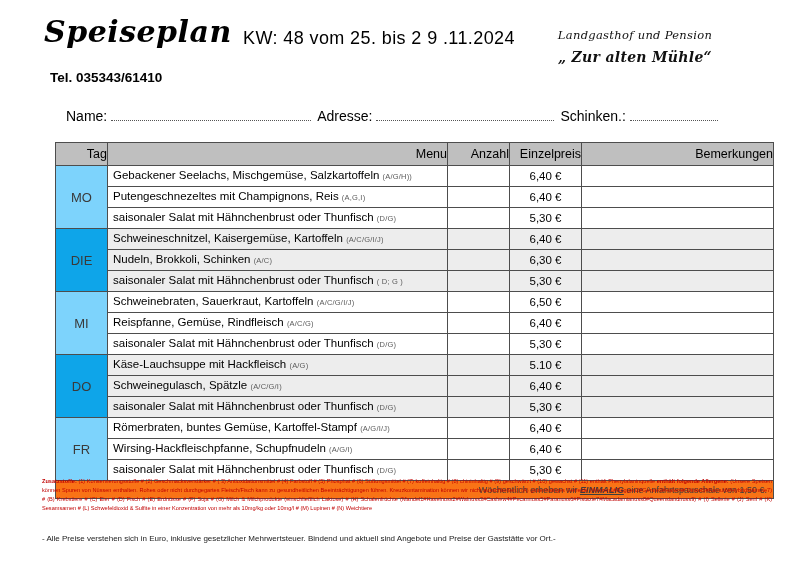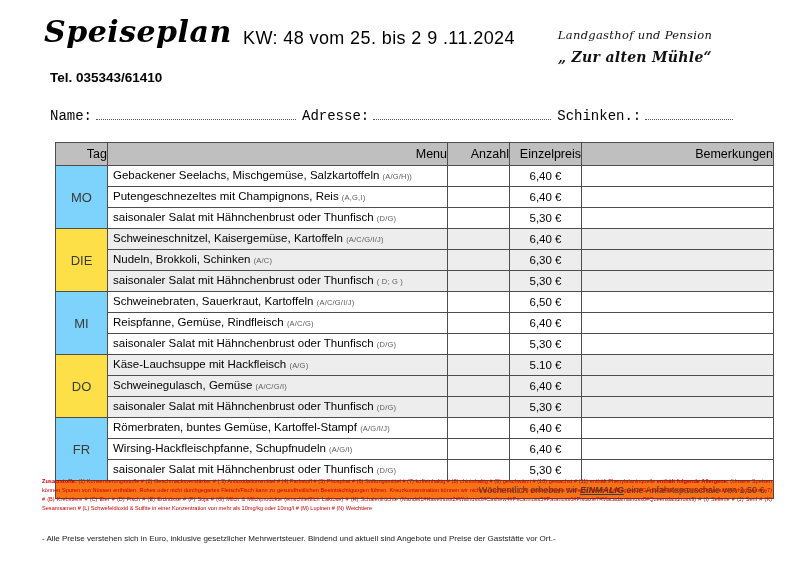--- a/index.html
+++ b/index.html
@@ -63,27 +63,26 @@
   .venue-2 {
     font-size: 14px;
     font-weight: bold;
     margin-top: 7px;
     letter-spacing: 0.3px;
   }
 
   
   .contact-row {
     position: absolute;
-    left: 50px;
+    left: 66px;
     top: 108px;
     width: 700px;
     display: flex;
-    align-items: flex-start;
+    align-items: flex-end;
     font-size: 14px;
-    font-family: Liberation Mono, monospace;
   }
   .contact-label { white-space: nowrap; }
   .dotline {
     border-bottom: 1px dotted #555;
     margin: 0 6px 3px 4px;
     height: 11px;
   }
   .dot-name { width: 200px; }
   .dot-adresse { width: 178px; }
   .dot-tel { width: 88px; }
@@ -114,21 +113,21 @@
   col.c-anzahl     { width: 62px; }
   col.c-preis      { width: 72px; }
   col.c-bemerkung  { width: 192px; }
 
   td.day-cell {
     text-align: center;
     font-size: 13px;
     color: #3a3a3a;
     background: #7dd3fc;
   }
-  tr.band-b td.day-cell { background: #fde047; }
+  tr.band-b td.day-cell { background: #0ea5e9; }
 
   td.menu-cell {
     padding: 0 0 0 5px;
     height: 18px;
     line-height: 18px;
     white-space: nowrap;
     overflow: hidden;
     margin-left: 7px;
   }
   td.price-cell {
@@ -284,21 +283,21 @@
         <td class="bemerkung-cell"></td>
       </tr>
       <tr class="band-b">
         <td class="day-cell" rowspan="3">DO</td>
         <td class="menu-cell"><span>Käse-Lauchsuppe mit Hackfleisch</span> <span class="allergen">(A/G)</span></td>
         <td class="anzahl-cell"></td>
         <td class="price-cell">5.10 €</td>
         <td class="bemerkung-cell"></td>
       </tr>
       <tr class="band-b">
-        <td class="menu-cell"><span>Schweinegulasch, Gemüse</span> <span class="allergen">(A/C/G/I)</span></td>
+        <td class="menu-cell"><span>Schweinegulasch, Spätzle</span> <span class="allergen">(A/C/G/I)</span></td>
         <td class="anzahl-cell"></td>
         <td class="price-cell">6,40 €</td>
         <td class="bemerkung-cell"></td>
       </tr>
       <tr class="band-b">
         <td class="menu-cell"><span>saisonaler Salat mit Hähnchenbrust oder Thunfisch</span> <span class="allergen">(D/G)</span></td>
         <td class="anzahl-cell"></td>
         <td class="price-cell">5,30 €</td>
         <td class="bemerkung-cell"></td>
       </tr>

